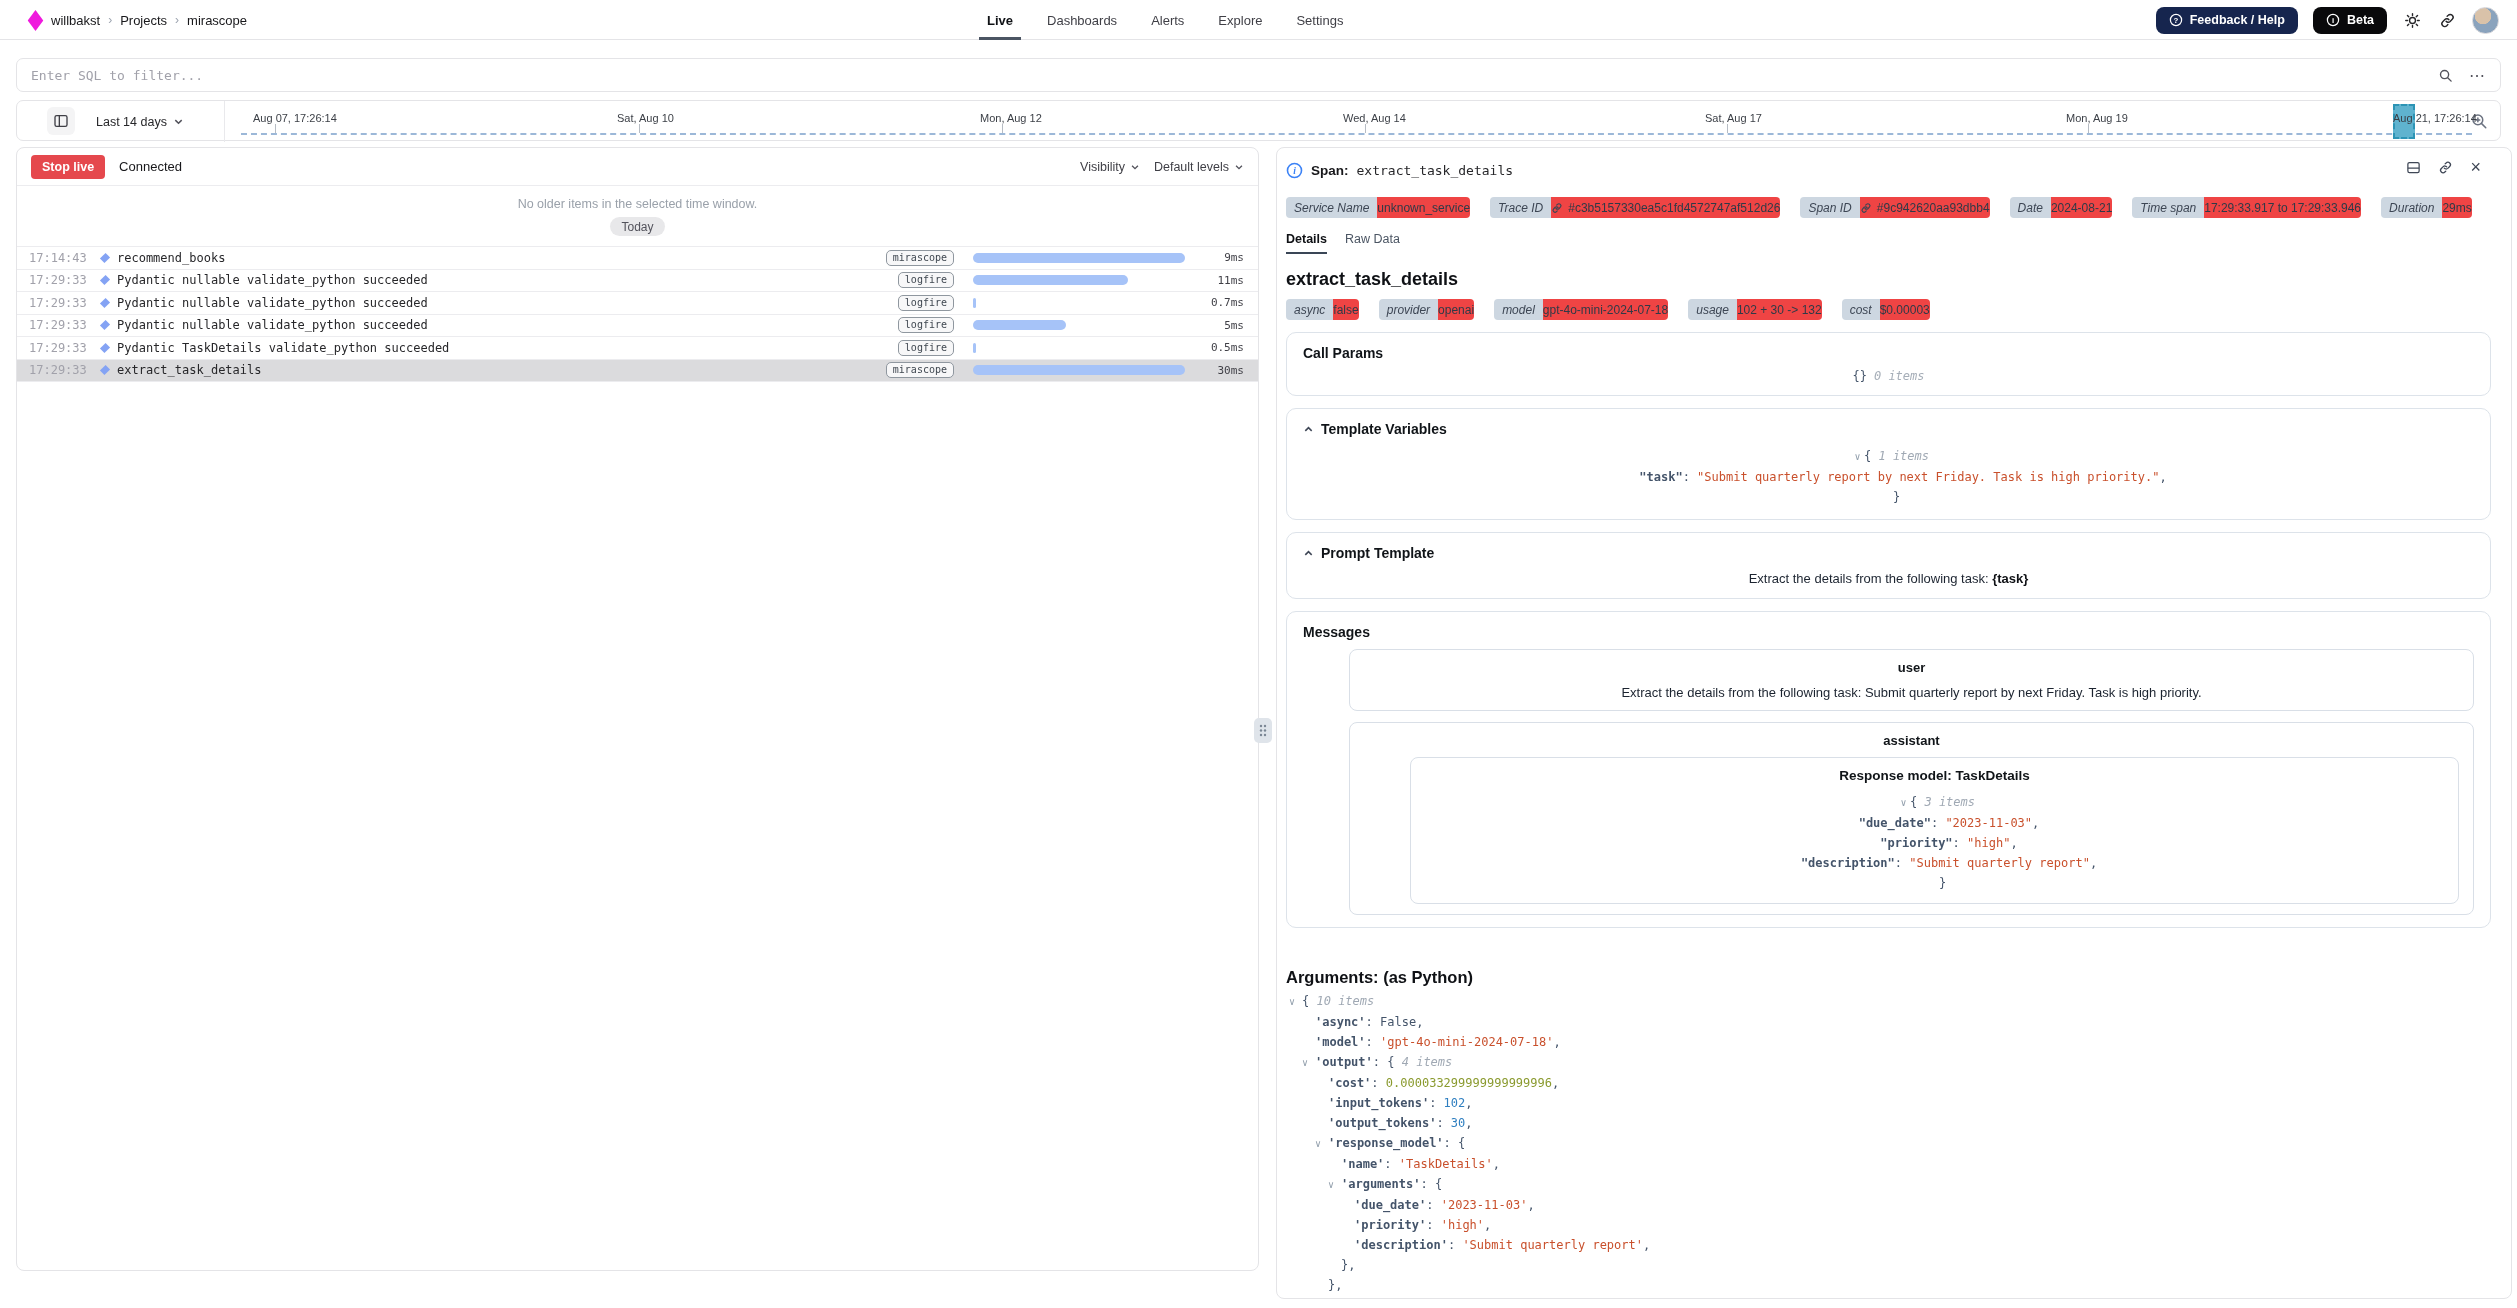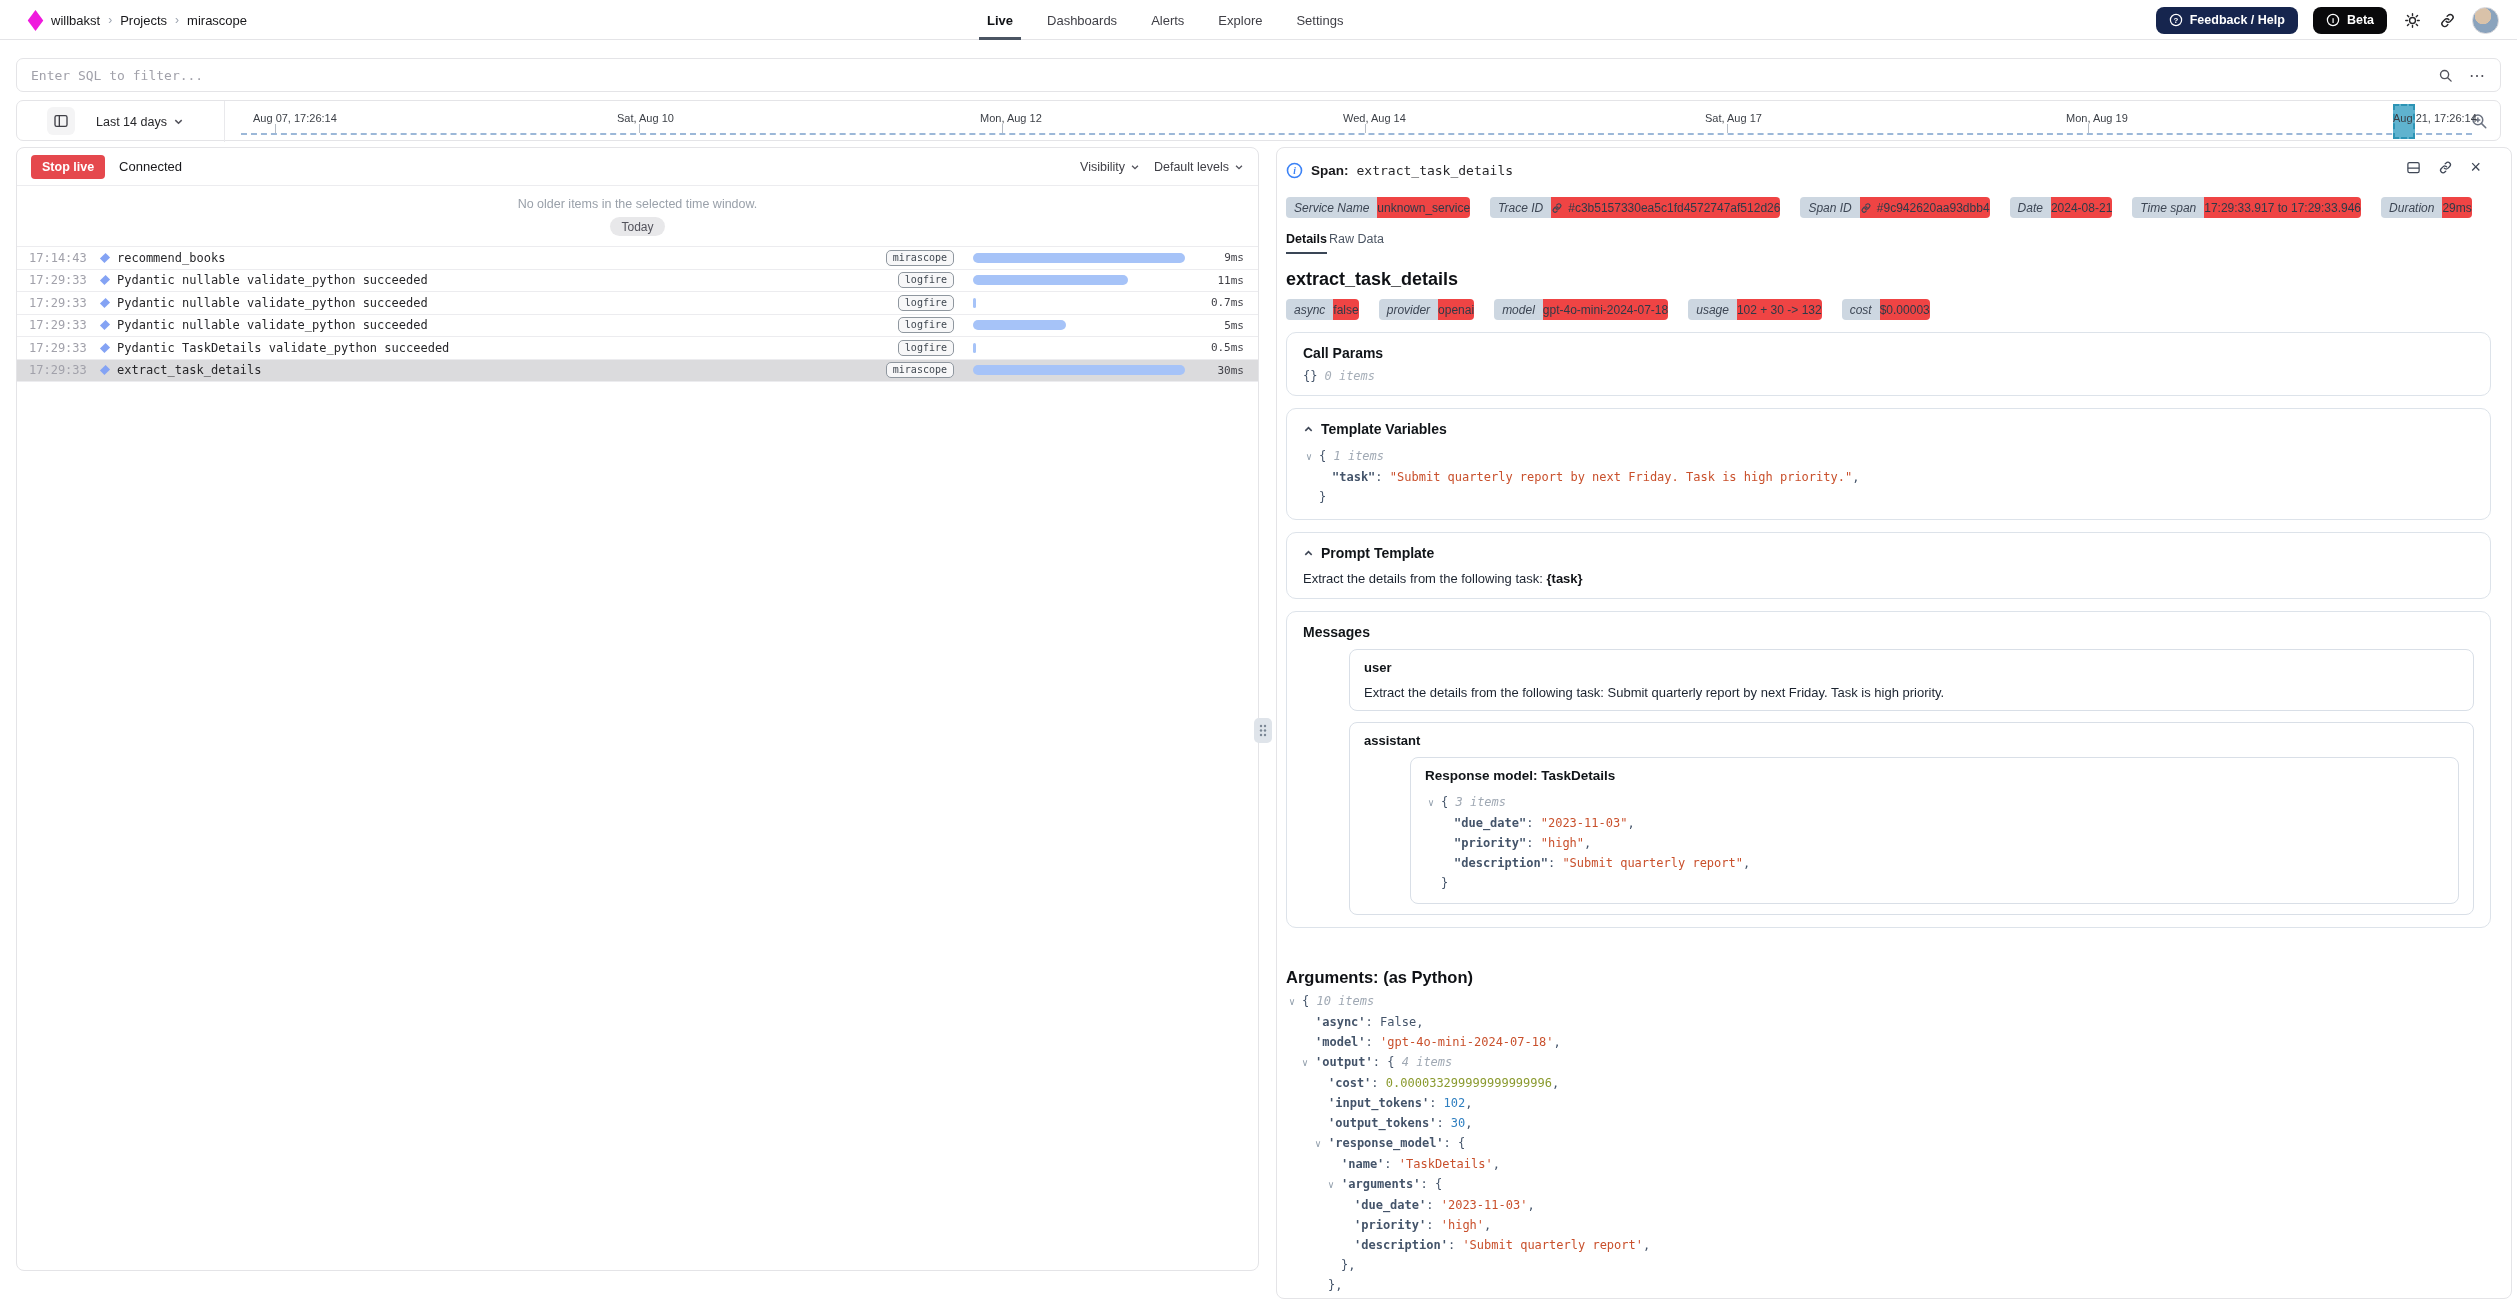--- a/index.html
+++ b/index.html
@@ -87,27 +87,27 @@
   .rp-head .sp-label { font-size:13.5px; font-weight:700; }
   .rp-head .sp-name { font-size:13px; color:#27272a; }
   .rp-head-icons { position:absolute; right:10px; top:2px; display:flex; gap:17px; color:#3f4756; align-items:center; }
   .rp-head-icons > * { cursor:pointer; }
 
   .badge-row { display:flex; gap:20px; margin-top:15px; flex-wrap:nowrap; }
   .kv-badge { display:inline-flex; height:21px; border-radius:4px; overflow:hidden; font-size:12px; flex:none; }
   .kv-badge .k { background:#cdd7e1; color:#3d4654; font-style:italic; display:flex; align-items:center; padding:0 8px; }
   .kv-badge .v { background:#ef4444; color:#2f3a47; display:flex; align-items:center; padding:0 0; gap:5px; }
 
-  .rp-tabs { display:flex; gap:2px; margin-top:14px; }
+  .rp-tabs { display:flex; gap:18px; margin-top:14px; }
   .rp-tab { font-size:12.5px; color:#4b5563; padding-bottom:6px; cursor:pointer; }
   .rp-tab.active { color:#0f1115; font-weight:600; border-bottom:2px solid #3a4656; }
 
   .rp-title { margin-top:15px; font-size:18px; font-weight:700; color:#0f1115; }
 
-  .card { border:1px solid #dde3ea; border-radius:10px; background:#fff; padding:12px 16px; margin-top:12px; }
+  .card { border:1px solid #dde3ea; border-radius:10px; background:#fff; padding:12px 16px; margin-top:12px;text-align:center; }
   .card h3 { font-size:14px; font-weight:700; color:#101418; display:flex; align-items:center; gap:7px; }
   .collapse-ic { color:#3f4756; display:flex; }
   .inner-card { border:1px solid #d9dfe7; border-radius:8px; background:#fff; padding:10px 14px;margin-left:46px; }
   .role { font-size:13px; font-weight:700; color:#101418; }
   .msg-text { margin-top:10px; font-size:13px; color:#1c2430; }
   .resp-head { font-size:13.5px; font-weight:700; color:#101418; }
 
   .jsonblock { margin-top:9px; padding-left:16px; }
   .jline { font-family:"DejaVu Sans Mono", monospace; font-size:12px; line-height:20px; white-space:pre; }
   .tk-k { color:#44546a; font-weight:700; }

